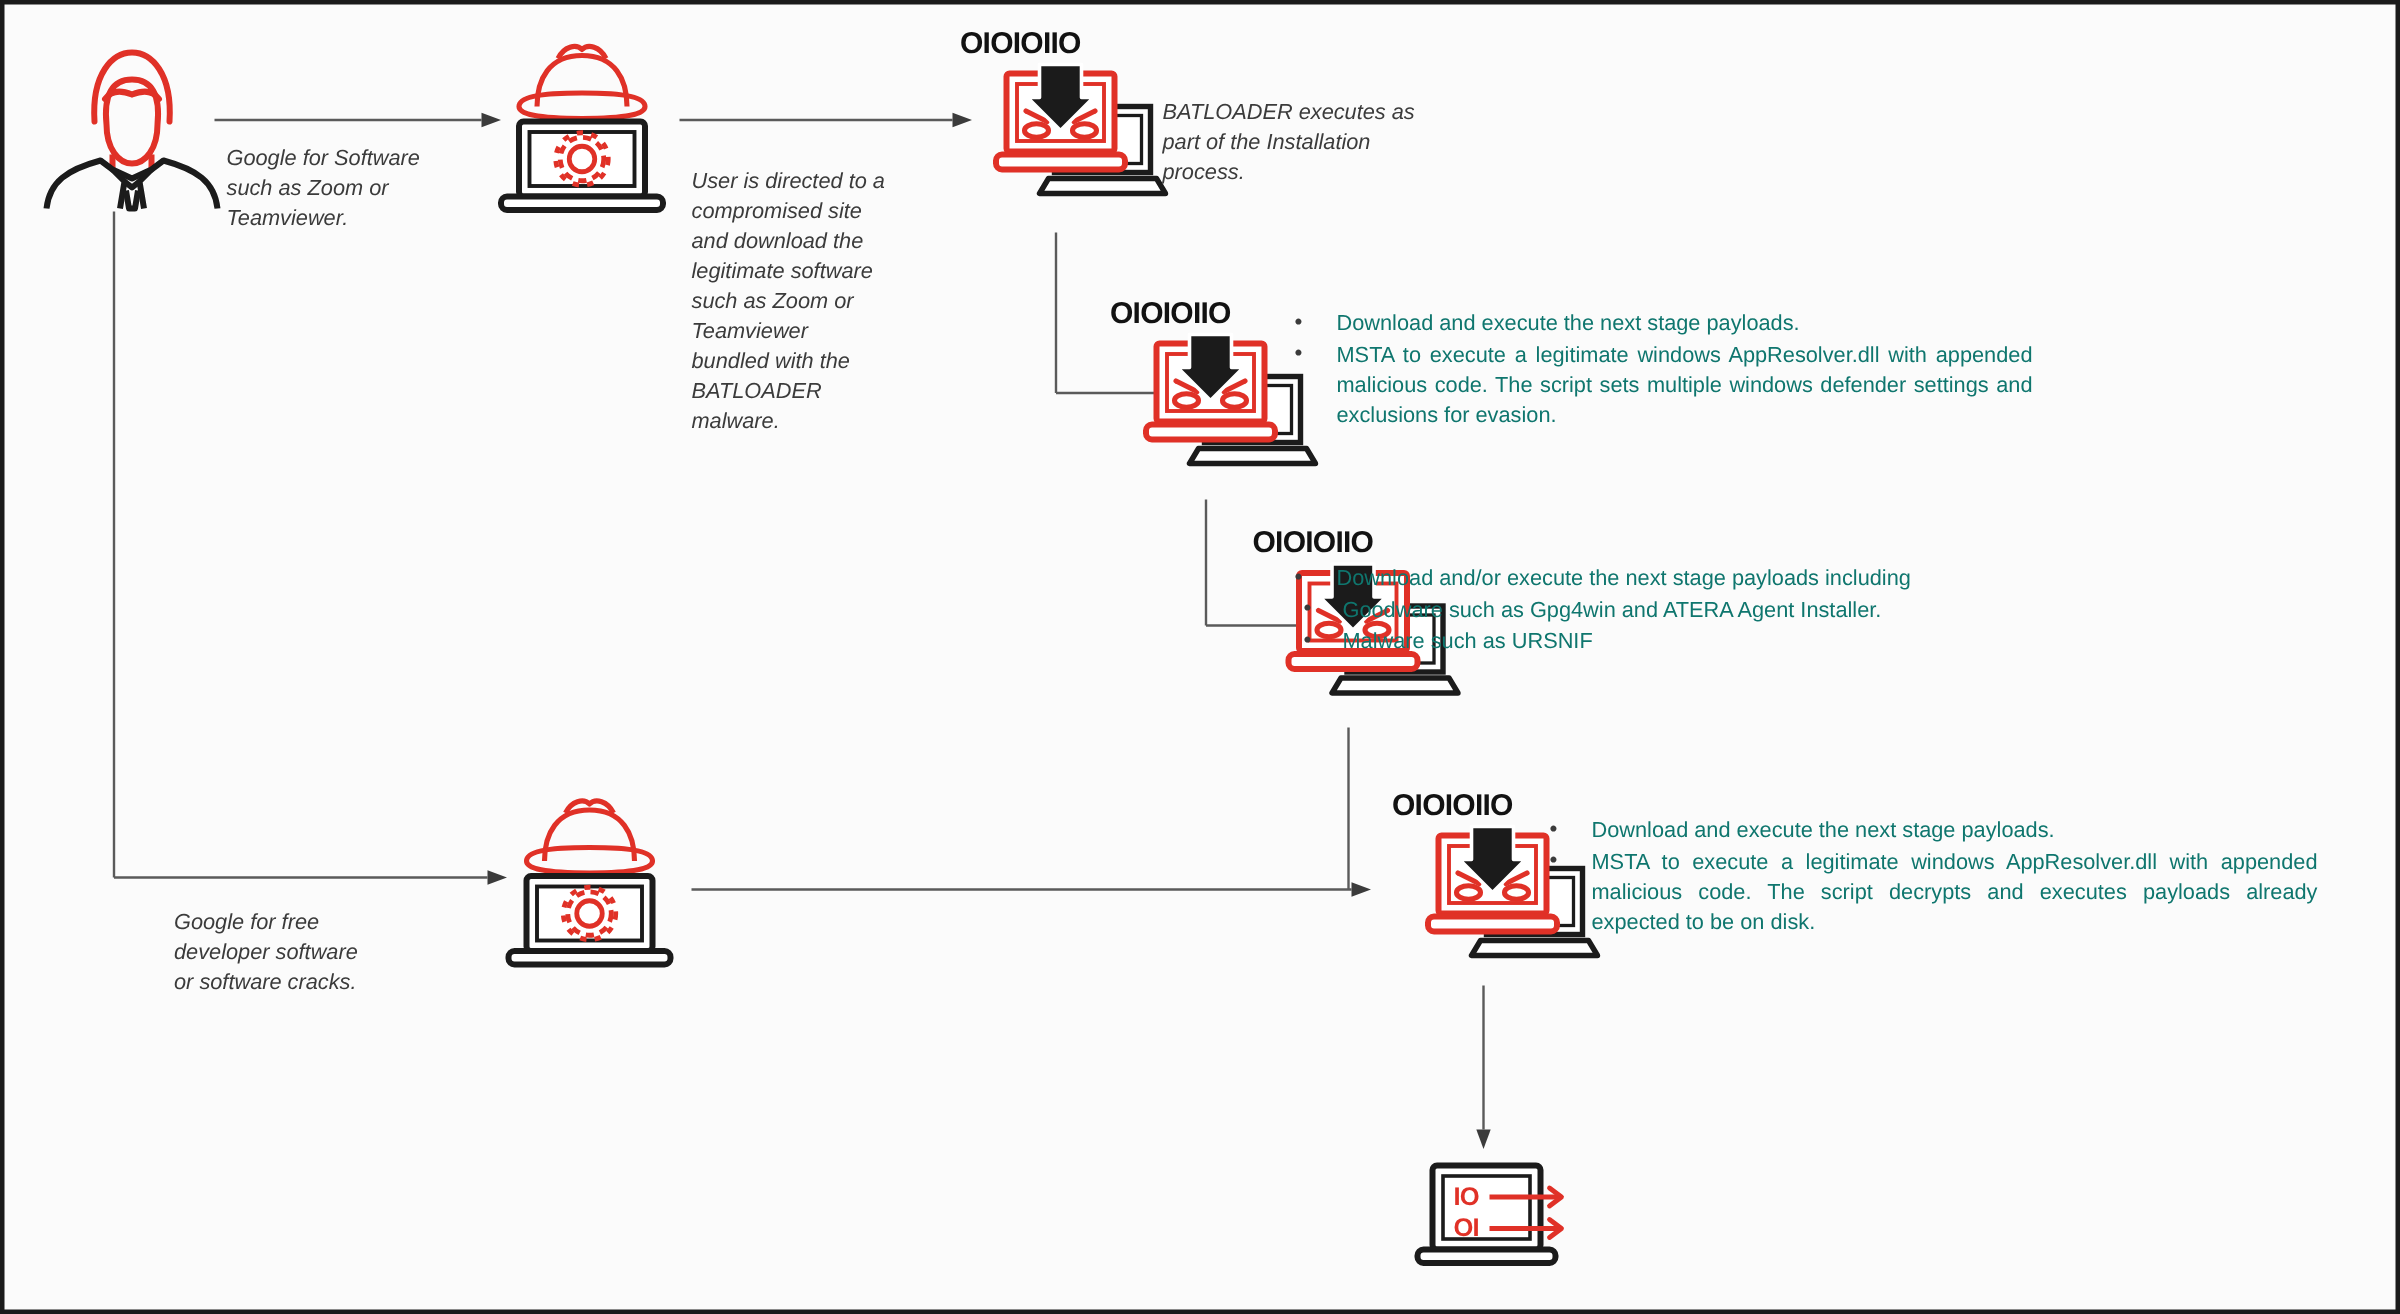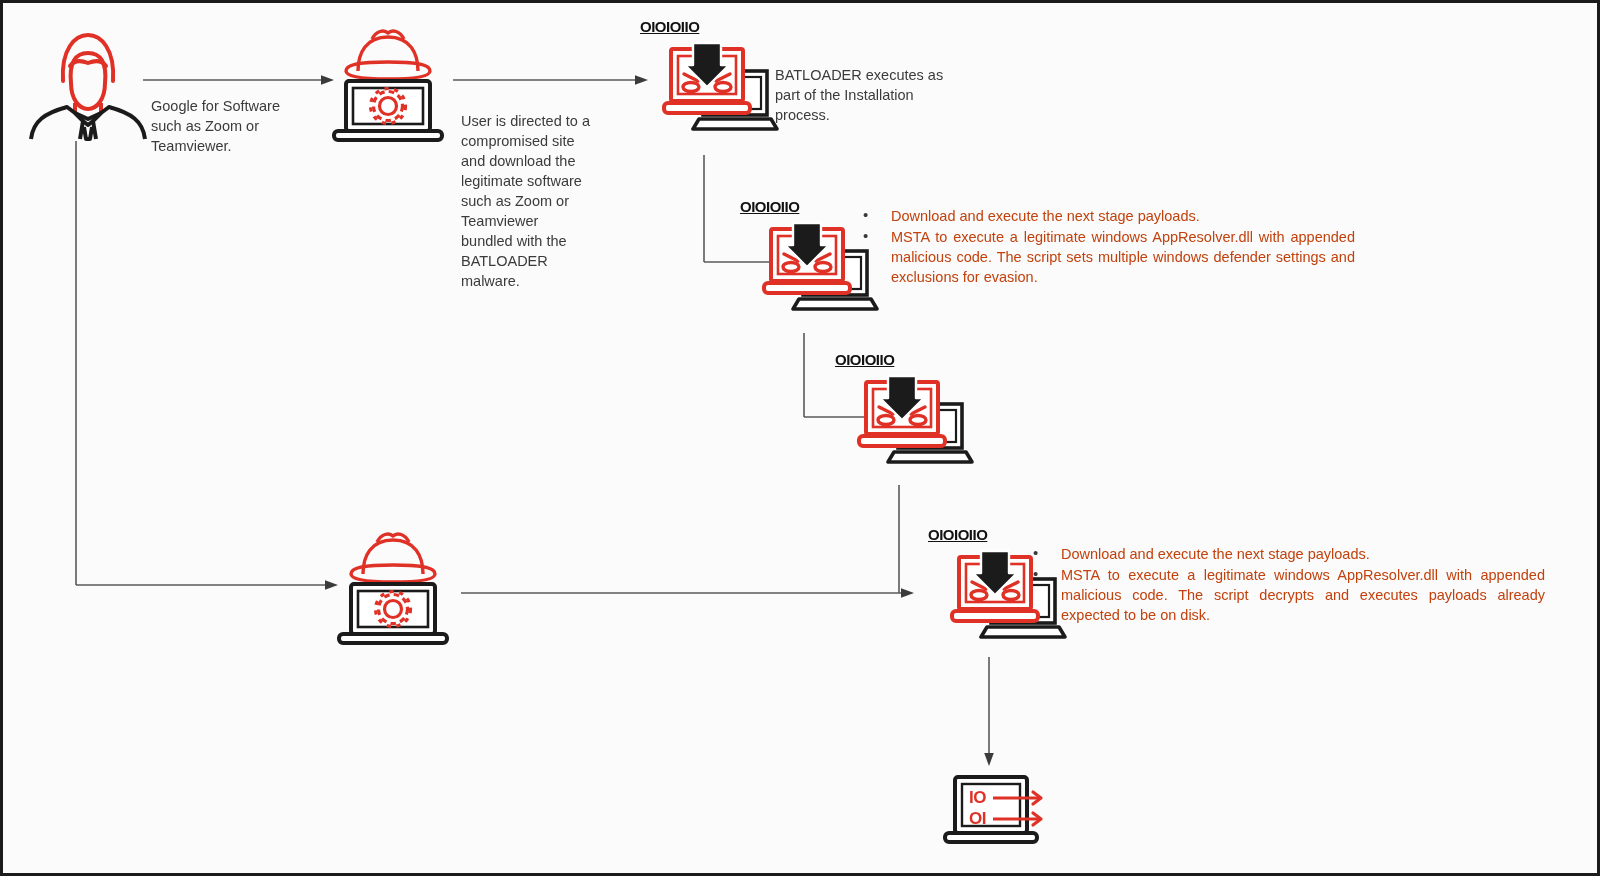--- a/index.html
+++ b/index.html
@@ -17,24 +17,25 @@
     overflow: hidden;
   }
   .node { position: absolute; }
   .txt {
     position: absolute;
     color: #3b3b3b;
     font-size: 14.5px;
     line-height: 20px;
     font-family: "Liberation Sans", sans-serif;
     white-space: pre-line;
+    font-style: italic;
   }
   .bullets {
     position: absolute;
-    color: #c2410c;
+    color: #0f766e;
     font-size: 14.5px;
     line-height: 20px;
     font-family: "Liberation Sans", sans-serif;
   }
   .bullets ul {
     margin: 0; padding: 0; list-style: none;
   }
   .bullets li {
     position: relative;
     padding-left: 36px;
@@ -57,25 +58,24 @@
     padding-left: 40px;
     text-align: left;
   }
   .bullets ul.sub li::before {
     left: 14px;
   }
   .binlabel {
     position: absolute;
     font-family: "Liberation Sans", sans-serif;
     font-weight: bold;
-    font-size: 15px;
+    font-size: 20px;
     letter-spacing: -0.5px;
     color: #121212;
     white-space: nowrap;
-    text-decoration: underline;
   }
   .connector { position: absolute; }
   svg { display: block; overflow: visible; }
 </style>
 </head>
 <body>
 
 <div id="canvas">
 
   <div class="node" style="left:20px; top:18px;">
@@ -222,20 +222,29 @@
       <g stroke="#e03127" stroke-width="3.4" fill="none" stroke-linecap="round">
         <line x1="21" y1="33" x2="35" y2="40"></line>
         <line x1="67" y1="33" x2="53" y2="40"></line>
         <ellipse cx="28" cy="46" rx="8" ry="4.5"></ellipse>
         <ellipse cx="60" cy="46" rx="8" ry="4.5"></ellipse>
       </g>
       <path d="M30 2 L30 24 L22 24 L44 46 L66 24 L58 24 L58 2 Z" fill="#1b1b1b" stroke="#ffffff" stroke-width="2.4" stroke-linejoin="round"></path>
     </svg>
   </div>
 
+  <div class="bullets" style="left:852px; top:373px; width:510px;">
+    <ul>
+      <li class="last-of-group">Download and/or execute the next stage payloads including</li>
+    </ul>
+    <ul class="sub">
+      <li>Goodware such as Gpg4win and ATERA Agent Installer.</li>
+      <li>Malware such as URSNIF</li>
+    </ul>
+  </div>
 
   <div class="connector" style="left:895px; top:482px;">
     <svg width="10" height="110" viewBox="0 0 10 110">
       <line x1="1" y1="0" x2="1" y2="108" stroke="#5a5a5a" stroke-width="1.6"></line>
     </svg>
   </div>
 
   <div class="node" style="left:330px; top:523px;">
     <svg width="120" height="125" viewBox="0 0 120 125">
       <path d="M30 48 C30 30, 38 14, 60 14 C82 14, 90 30, 90 48" fill="none" stroke="#e03127" stroke-width="3.4" stroke-linejoin="round"></path>
@@ -247,20 +256,23 @@
       <rect x="18" y="58" width="84" height="50" rx="3" fill="#ffffff" stroke="#1b1b1b" stroke-width="4"></rect>
       <rect x="25" y="65" width="70" height="36" fill="#ffffff" stroke="#1b1b1b" stroke-width="2.6"></rect>
       <rect x="6" y="108" width="108" height="9" rx="4" fill="#ffffff" stroke="#1b1b1b" stroke-width="4"></rect>
       <g stroke="#e03127" stroke-width="3.2" fill="none">
         <circle cx="60" cy="83" r="8.5"></circle>
         <circle cx="60" cy="83" r="14.5" stroke-dasharray="5.6 4.2"></circle>
         <circle cx="60" cy="83" r="17.5" stroke-dasharray="4.2 5.6"></circle>
       </g>
     </svg>
   </div>
+  <div class="txt" style="left:113px; top:602px; width:190px;">Google for free
+developer software
+or software cracks.</div>
 
   <div class="connector" style="left:458px; top:583px;">
     <svg width="460" height="14" viewBox="0 0 460 14">
       <line x1="0" y1="7" x2="440" y2="7" stroke="#5a5a5a" stroke-width="1.6"></line>
       <polygon points="440,2.2 453,7 440,11.8" fill="#3b3b3b"></polygon>
     </svg>
   </div>
 
   <div class="binlabel" style="left:925px; top:523px;">OIOIOIIO</div>
   <div class="node" style="left:948px; top:546px;">

